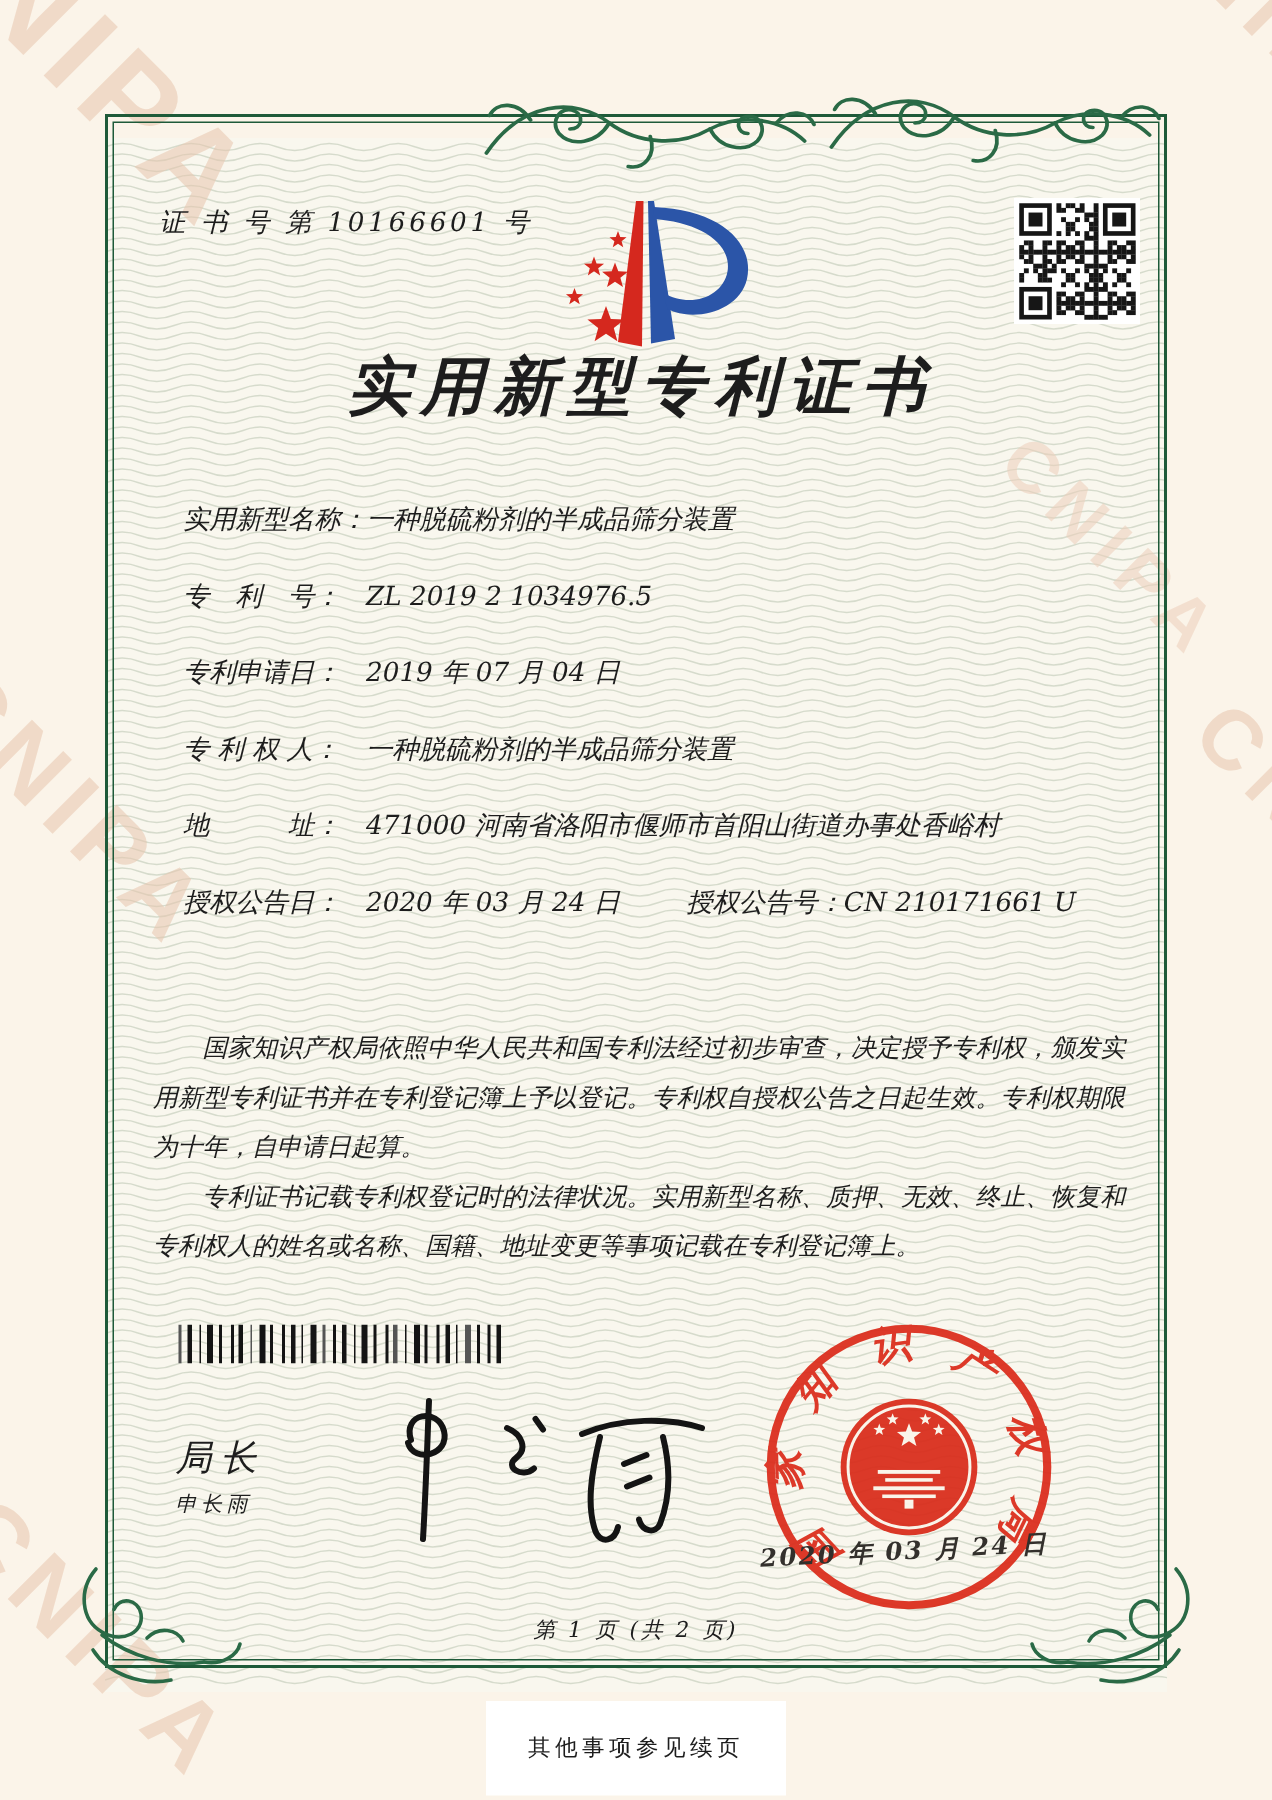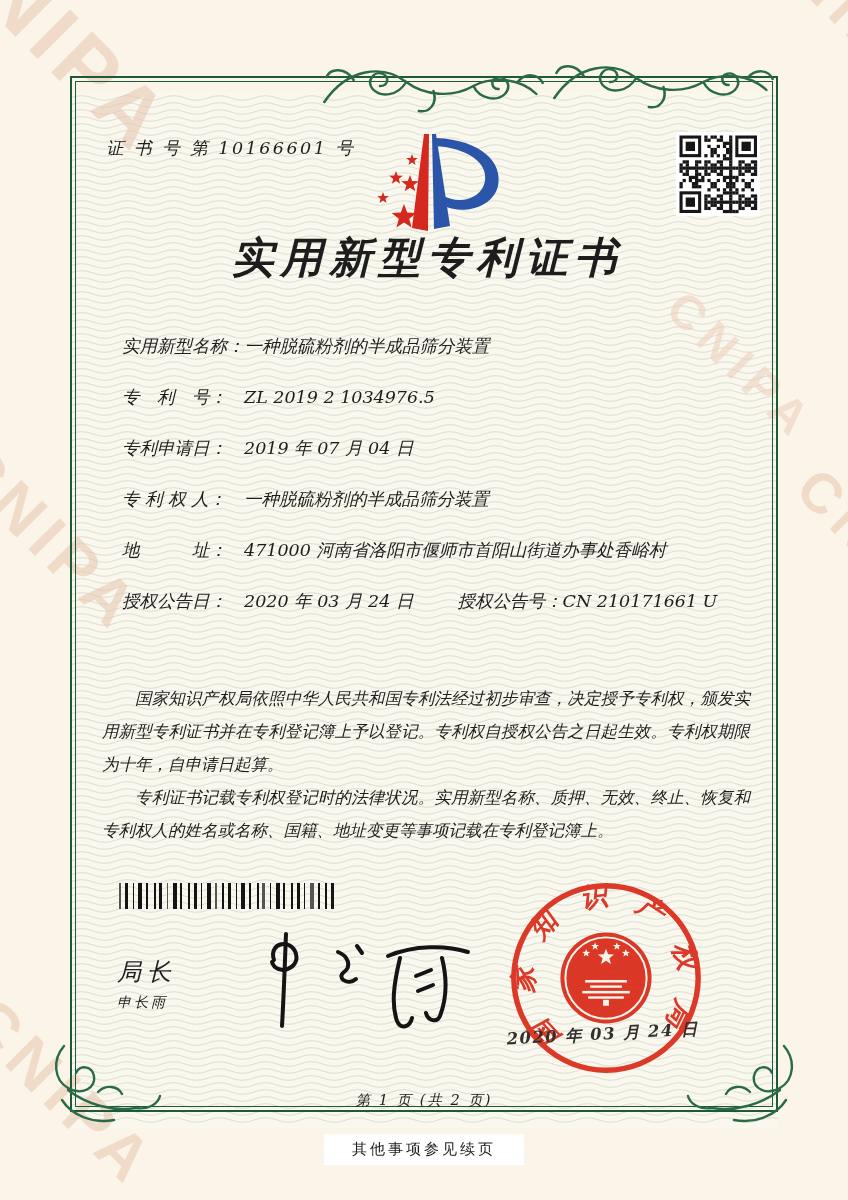--- a/index.html
+++ b/index.html
@@ -33,23 +33,23 @@
   .frow{height:51px;font-size:17.5px;white-space:nowrap;}
   .f-label{display:inline-block;min-width:122px;}
   .grant-first{display:inline-block;width:330px;}
   .bodytext{position:absolute;left:30px;right:26px;top:604px;font-size:16.5px;line-height:33px;text-align:justify;}
   .bodytext p{margin:0;text-indent:2em;}
   .barcode{position:absolute;left:45px;top:805px;}
   .director-title{position:absolute;left:45px;top:878px;font-size:24px;letter-spacing:6px;}
   .director-name{position:absolute;left:45px;top:916px;font-size:14px;letter-spacing:3px;}
   .signature{position:absolute;left:168px;top:850px;}
   .seal{position:absolute;left:425px;top:791px;}
-  .pageinfo{position:absolute;top:999px;width:100%;text-align:center;font-size:14.5px;letter-spacing:2px;margin-top:14px;}
+  .pageinfo{position:absolute;top:999px;width:100%;text-align:center;font-size:14.5px;letter-spacing:2px;}
   .continuation{position:absolute;top:1134px;left:50%;transform:translateX(-50%);z-index:6;
-                background:#ffffff;padding:6px 28px;font-size:15px;letter-spacing:3px;white-space:nowrap;}
+                background:#ffffff;padding:22px 28px;font-size:15px;letter-spacing:3px;white-space:nowrap;}
 </style>
 </head>
 <body>
 
 <div class="page">
 
   <div class="wm wm1">CNIPA</div>
   <div class="wm wm2">CNIPA</div>
   <div class="wm wm3">CNIPA</div>
   <div class="wm wm4">CNIPA</div>

